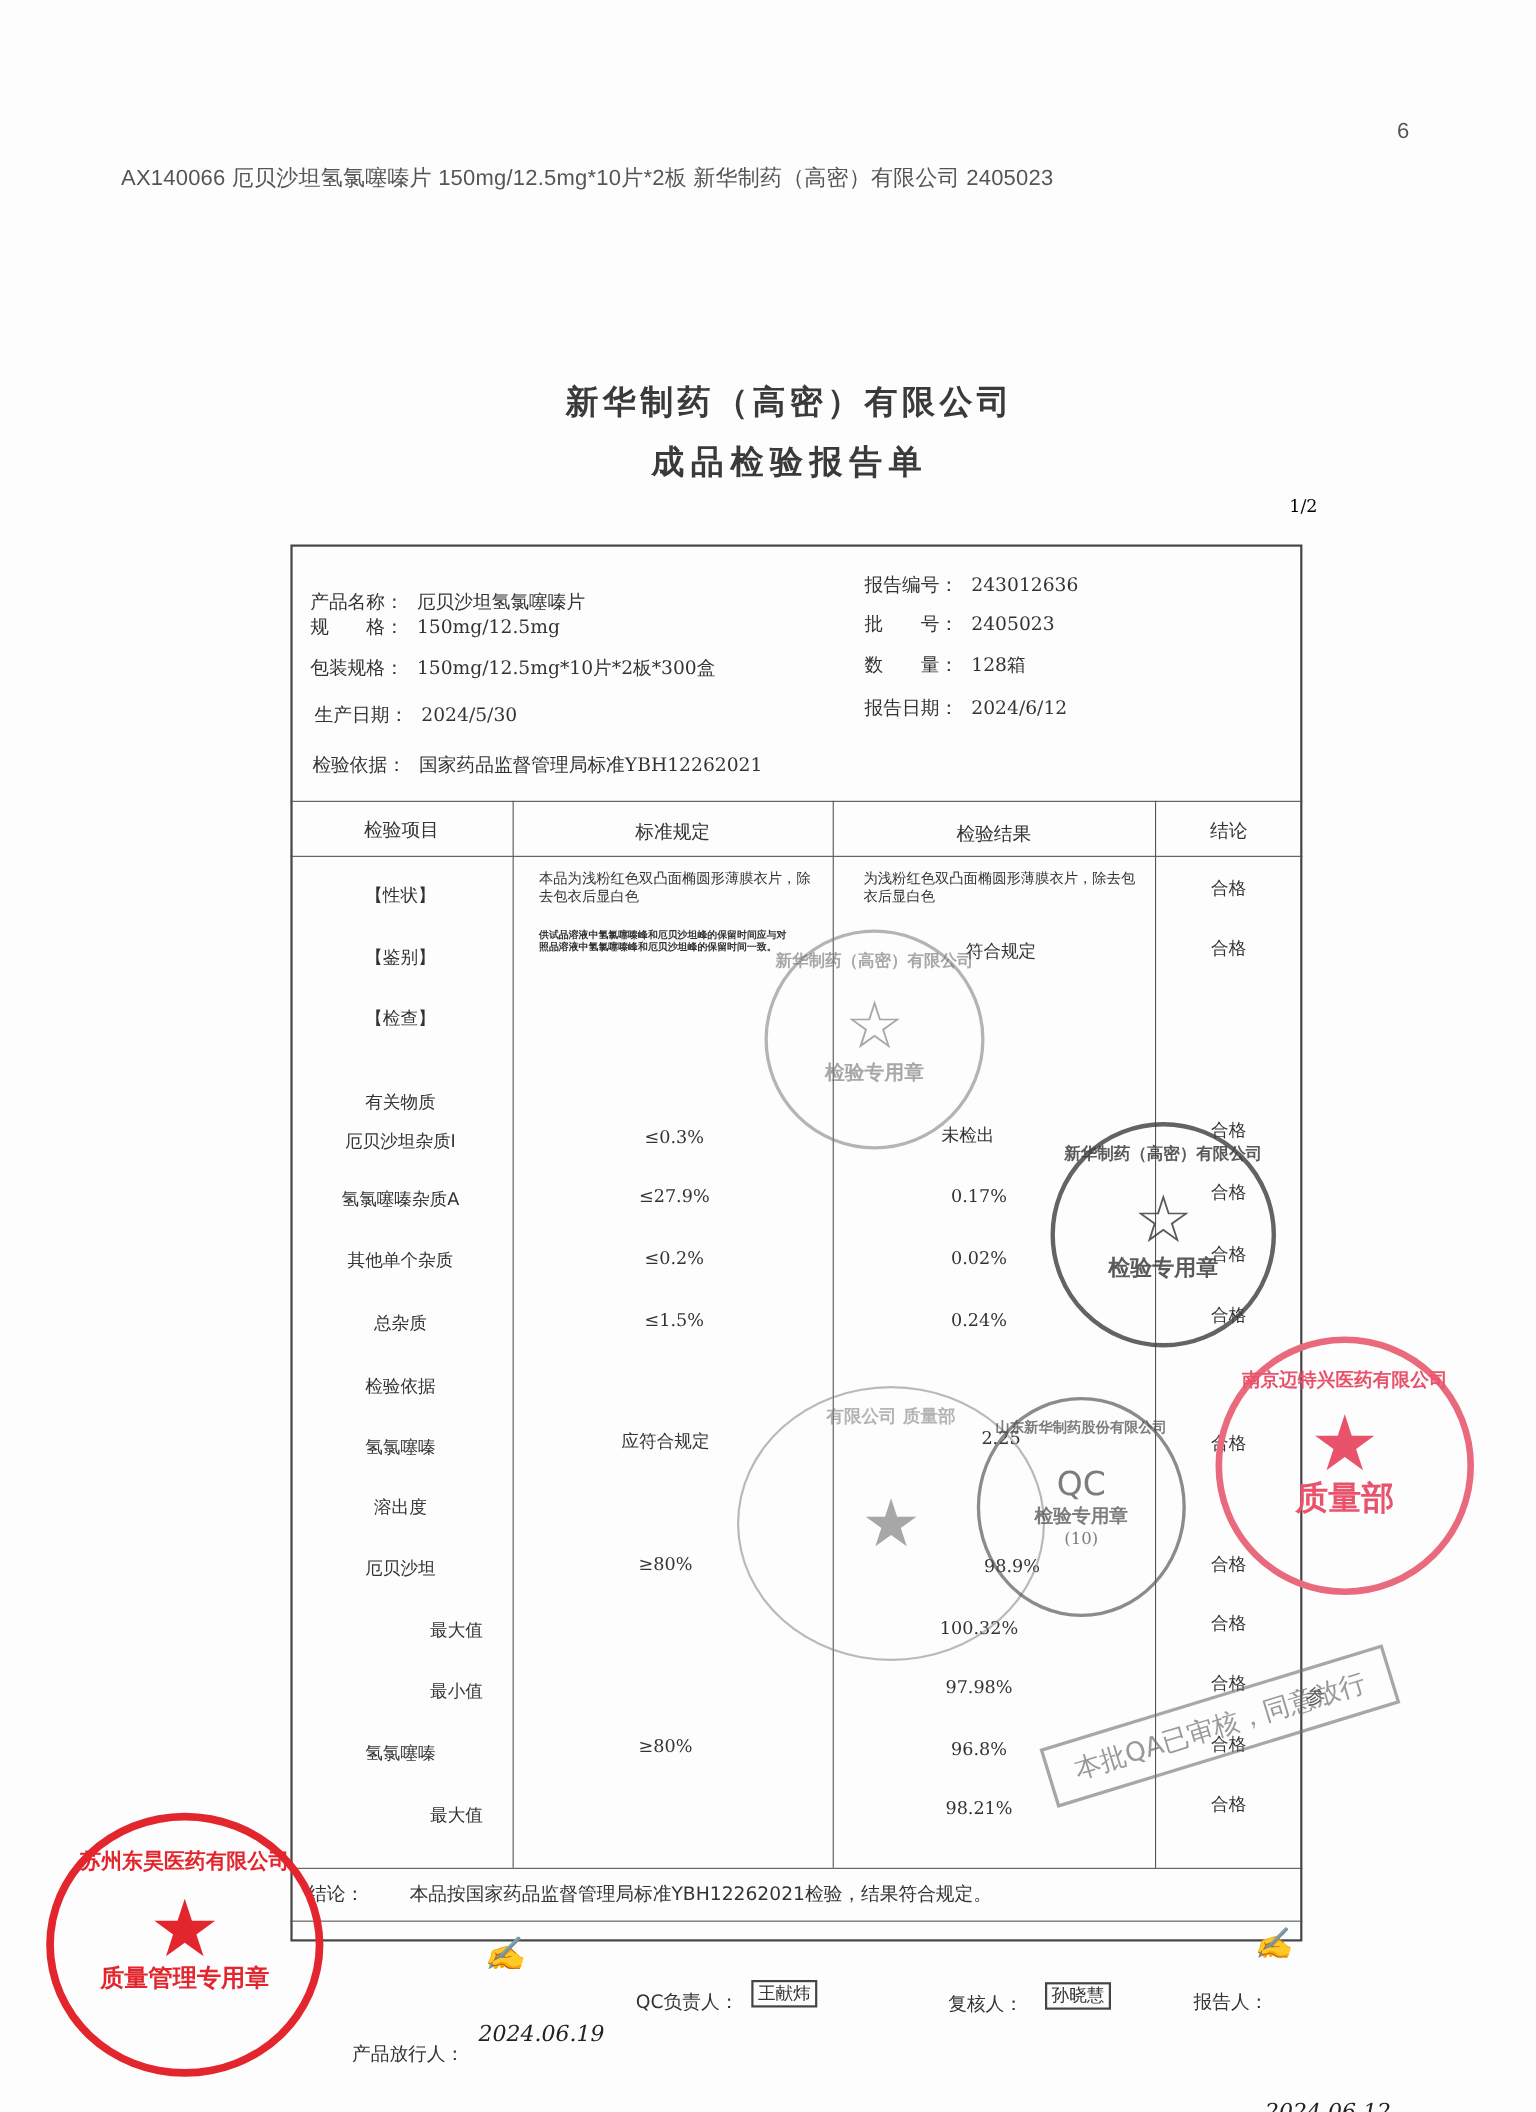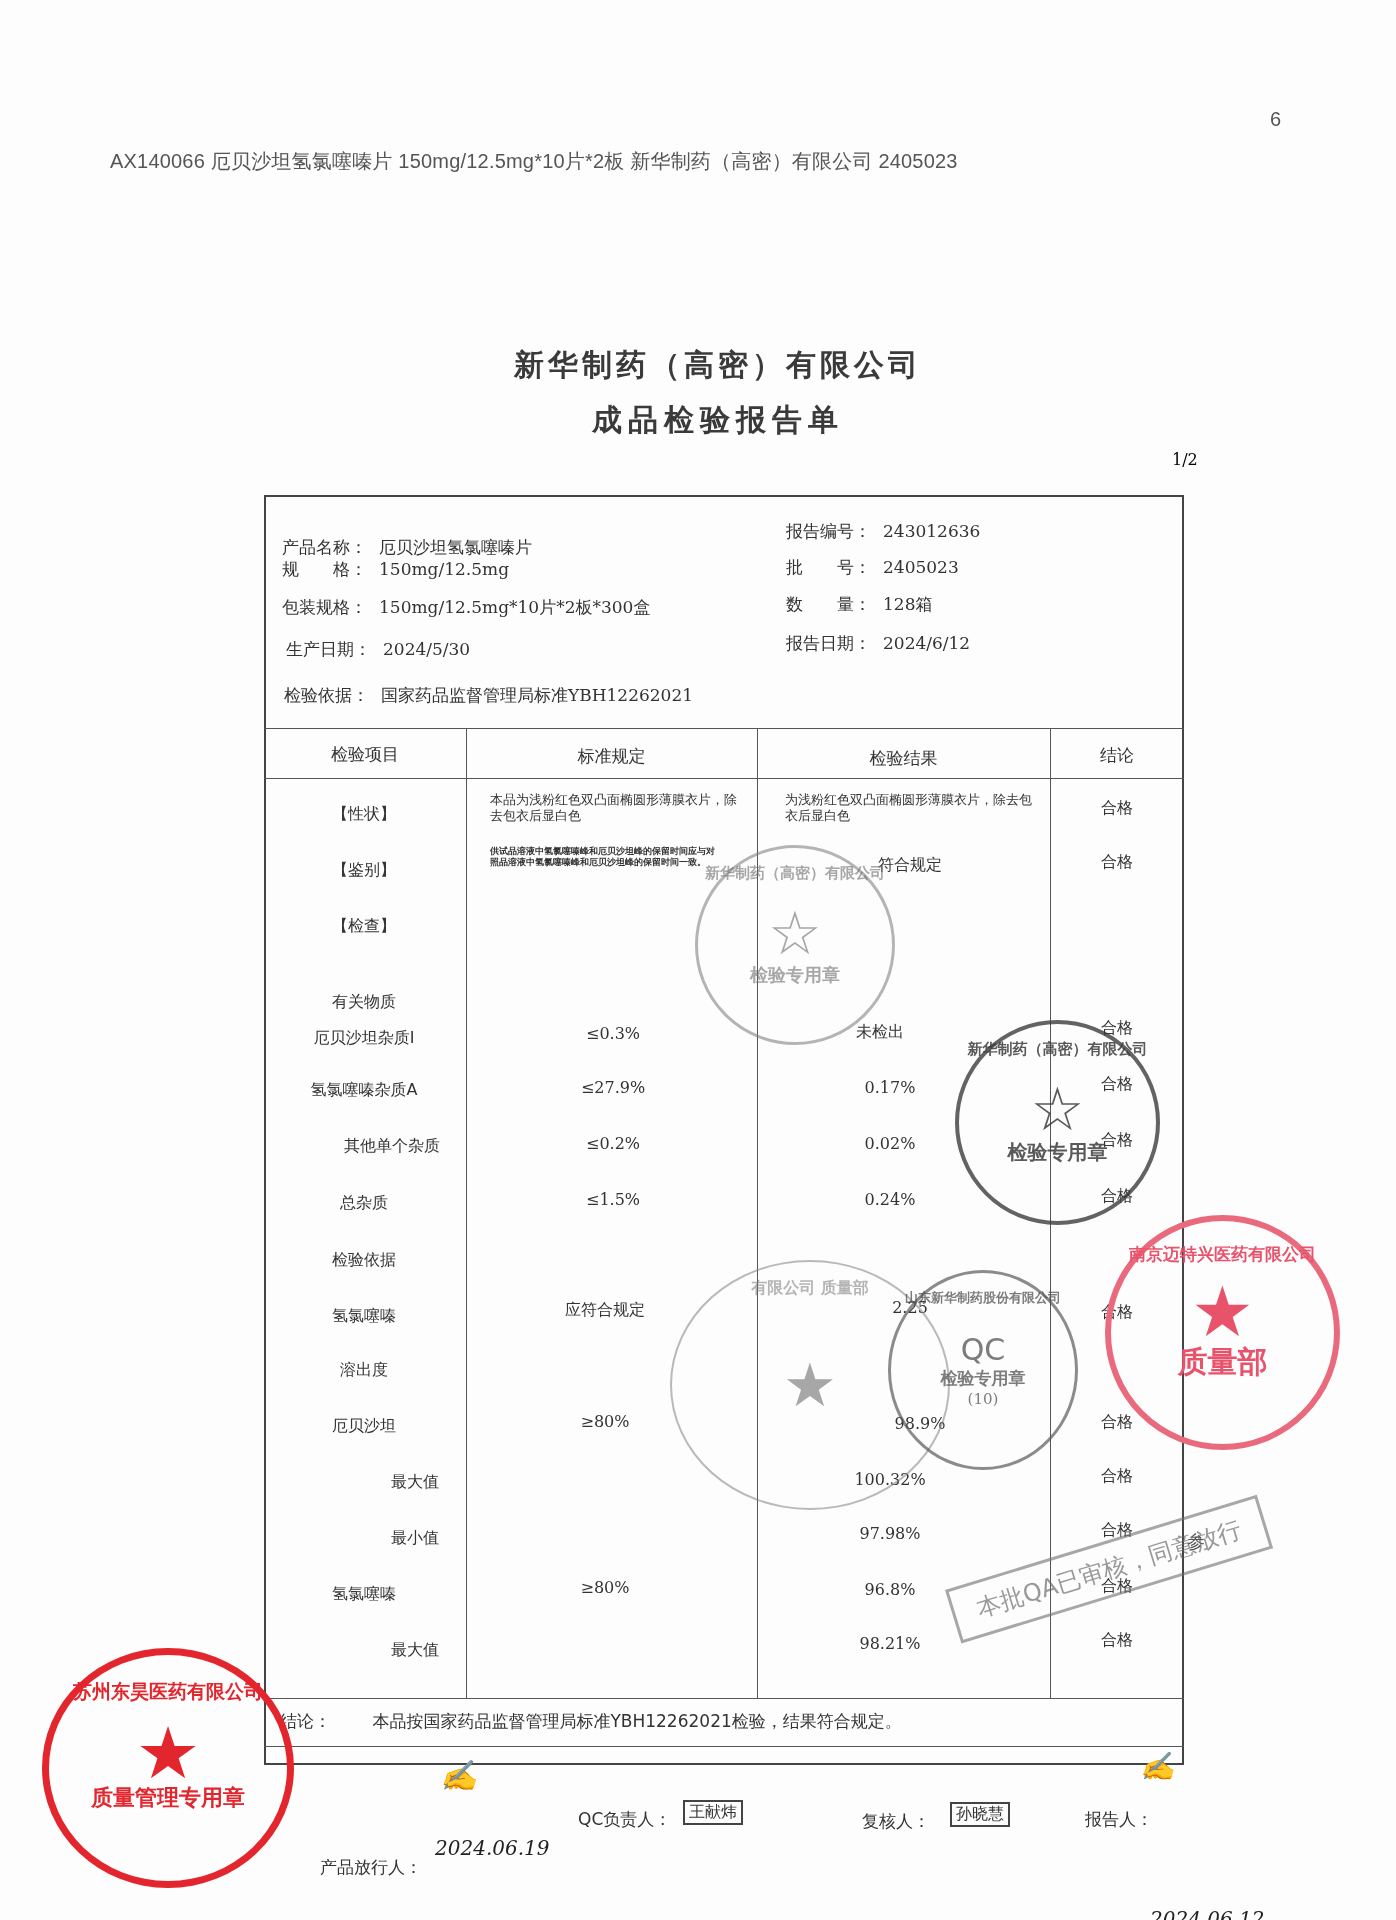--- a/index.html
+++ b/index.html
@@ -112,21 +112,21 @@
 <div class="abs cell item" style="top:1028px;">厄贝沙坦杂质Ⅰ</div>
 <div class="abs cell std" style="top:1024px;">≤0.3%</div>
 <div class="abs cell res" style="top:1022px; left:770px; width:220px;">未检出</div>
 <div class="abs cell con" style="top:1018px;">合格</div>
 
 <div class="abs cell item" style="top:1080px;">氢氯噻嗪杂质A</div>
 <div class="abs cell std" style="top:1078px;">≤27.9%</div>
 <div class="abs cell res" style="top:1078px; left:790px; width:200px;">0.17%</div>
 <div class="abs cell con" style="top:1074px;">合格</div>
 
-<div class="abs cell item" style="top:1136px;padding-left:28px;">其他单个杂质</div>
+<div class="abs cell item" style="top:1136px;">其他单个杂质</div>
 <div class="abs cell std" style="top:1134px;">≤0.2%</div>
 <div class="abs cell res" style="top:1134px; left:790px; width:200px;">0.02%</div>
 <div class="abs cell con" style="top:1130px;">合格</div>
 
 <div class="abs cell item" style="top:1193px;">总杂质</div>
 <div class="abs cell std" style="top:1190px;">≤1.5%</div>
 <div class="abs cell res" style="top:1190px; left:790px; width:200px;">0.24%</div>
 <div class="abs cell con" style="top:1186px;">合格</div>
 
 <div class="abs cell item" style="top:1250px;">检验依据</div>

